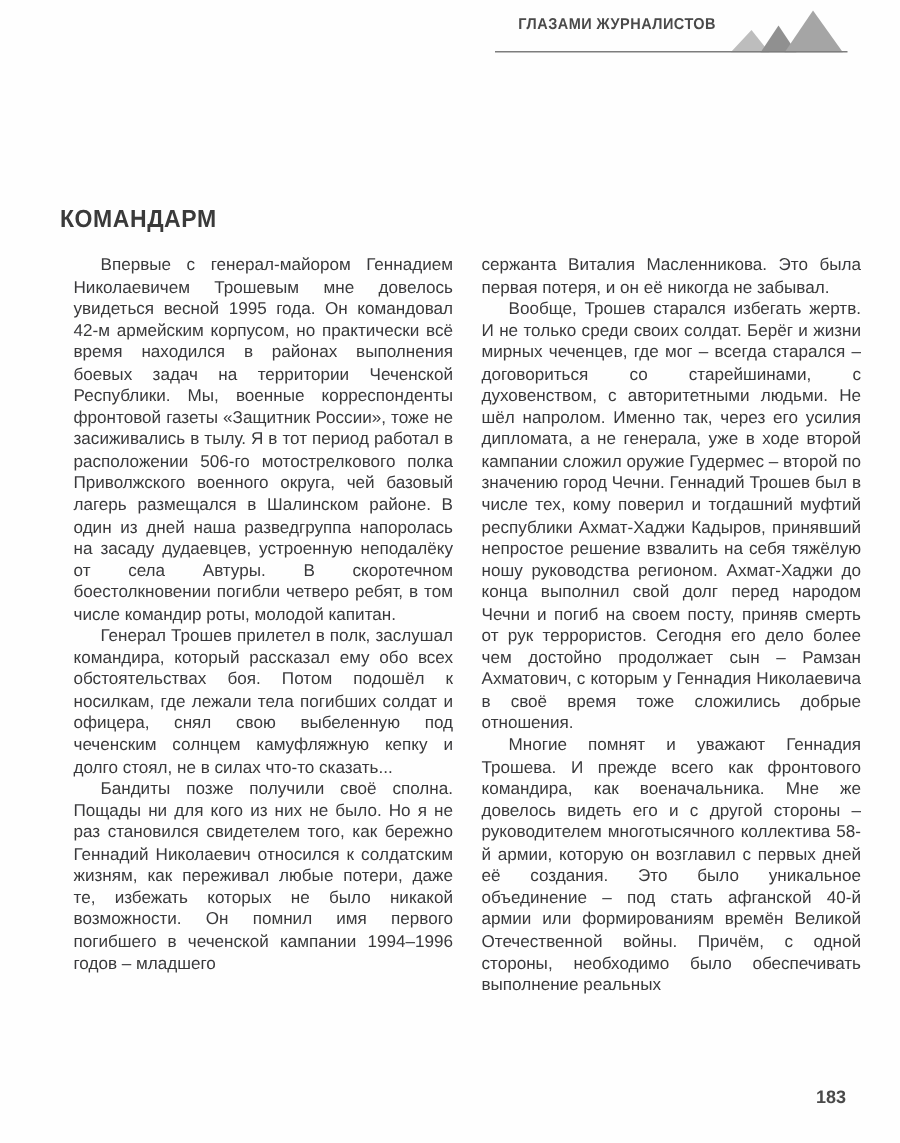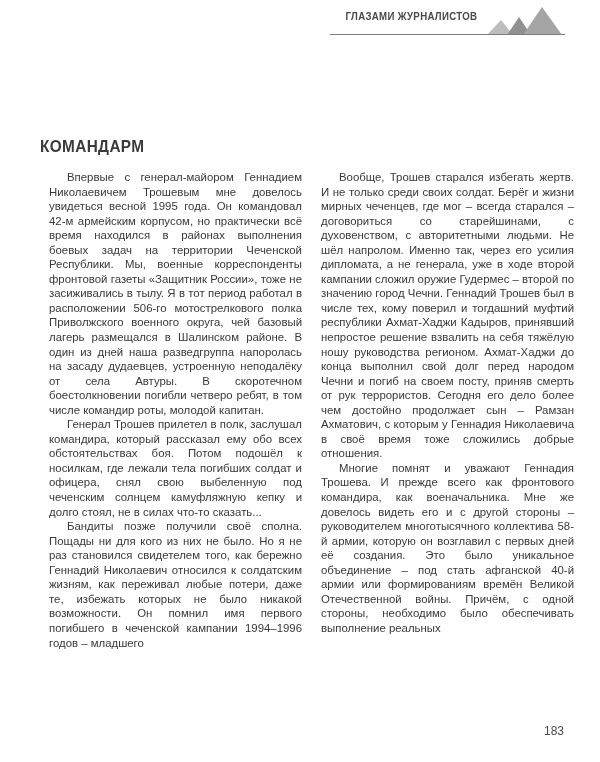--- a/index.html
+++ b/index.html
@@ -136,21 +136,21 @@
     text-indent: 0;
   }
 
   
   .folio {
     position: absolute;
     right: 36px;
     top: 724px;
     font-family: "Liberation Sans Narrow", "Liberation Sans", sans-serif;
     font-size: 12px;
-    font-weight: normal;
+    font-weight: bold;
     color: #4a4a4a;
   }
 </style>
 </head>
 <body>
 
 <div class="page">
 
   <div class="runhead">
     <div class="runhead-text">ГЛАЗАМИ ЖУРНАЛИСТОВ</div>
@@ -165,20 +165,21 @@
 
   <h1 class="article-title">КОМАНДАРМ</h1>
 
   <div class="columns">
     <div class="col">
       <p>Впервые с генерал-майором Геннадием Николаевичем Трошевым мне довелось увидеться весной 1995 года. Он командовал 42-м армейским корпусом, но практически всё время находился в районах выполнения боевых задач на территории Чеченской Республики. Мы, военные корреспонденты фронтовой газеты «Защитник России», тоже не засиживались в тылу. Я в тот период работал в расположении 506-го мотострелкового полка Приволжского военного округа, чей базовый лагерь размещался в Шалинском районе. В один из дней наша разведгруппа напоролась на засаду дудаевцев, устроенную неподалёку от села Автуры. В скоротечном боестолкновении погибли четверо ребят, в том числе командир роты, молодой капитан.</p>
       <p>Генерал Трошев прилетел в полк, заслушал командира, который рассказал ему обо всех обстоятельствах боя. Потом подошёл к носилкам, где лежали тела погибших солдат и офицера, снял свою выбеленную под чеченским солнцем камуфляжную кепку и долго стоял, не в силах что-то сказать...</p>
       <p>Бандиты позже получили своё сполна. Пощады ни для кого из них не было. Но я не раз становился свидетелем того, как бережно Геннадий Николаевич относился к солдатским жизням, как переживал любые потери, даже те, избежать которых не было никакой возможности. Он помнил имя первого погибшего в чеченской кампании 1994–1996 годов – младшего</p>
     </div>
     <div class="col">
+      <p class="cont">сержанта Виталия Масленникова. Это была первая потеря, и он её никогда не забывал.</p>
       <p>Вообще, Трошев старался избегать жертв. И не только среди своих солдат. Берёг и жизни мирных чеченцев, где мог – всегда старался – договориться со старейшинами, с духовенством, с авторитетными людьми. Не шёл напролом. Именно так, через его усилия дипломата, а не генерала, уже в ходе второй кампании сложил оружие Гудермес – второй по значению город Чечни. Геннадий Трошев был в числе тех, кому поверил и тогдашний муфтий республики Ахмат-Хаджи Кадыров, принявший непростое решение взвалить на себя тяжёлую ношу руководства регионом. Ахмат-Хаджи до конца выполнил свой долг перед народом Чечни и погиб на своем посту, приняв смерть от рук террористов. Сегодня его дело более чем достойно продолжает сын – Рамзан Ахматович, с которым у Геннадия Николаевича в своё время тоже сложились добрые отношения.</p>
       <p>Многие помнят и уважают Геннадия Трошева. И прежде всего как фронтового командира, как военачальника. Мне же довелось видеть его и с другой стороны – руководителем многотысячного коллектива 58-й армии, которую он возглавил с первых дней её создания. Это было уникальное объединение – под стать афганской 40-й армии или формированиям времён Великой Отечественной войны. Причём, с одной стороны, необходимо было обеспечивать выполнение реальных</p>
     </div>
   </div>
 
   <div class="folio">183</div>
 
 </div>
 
 </body></html>

